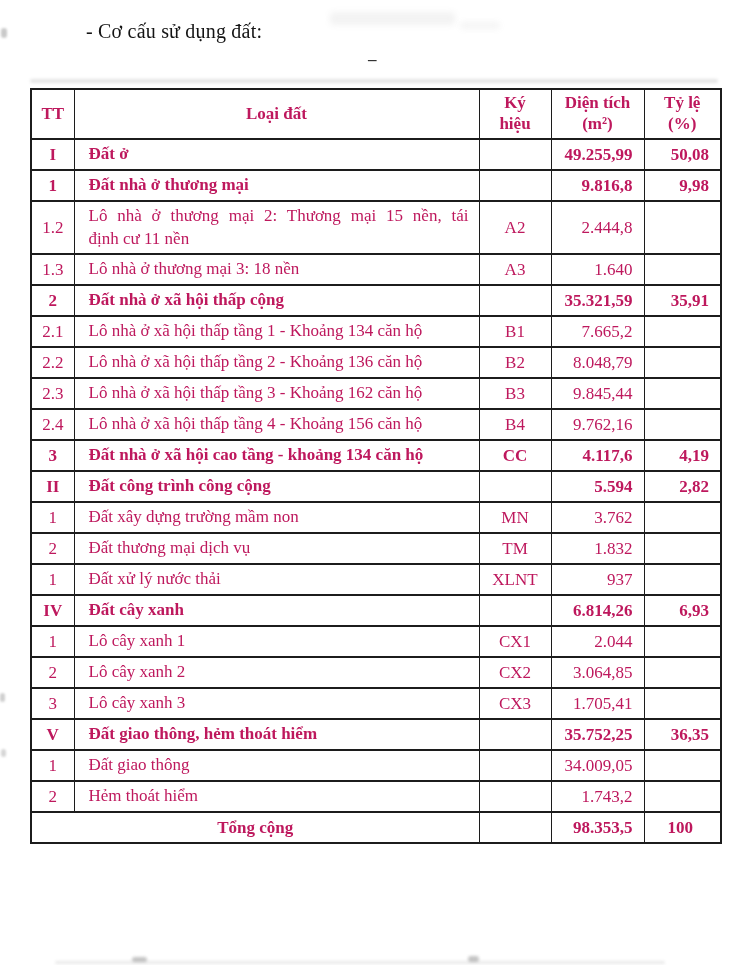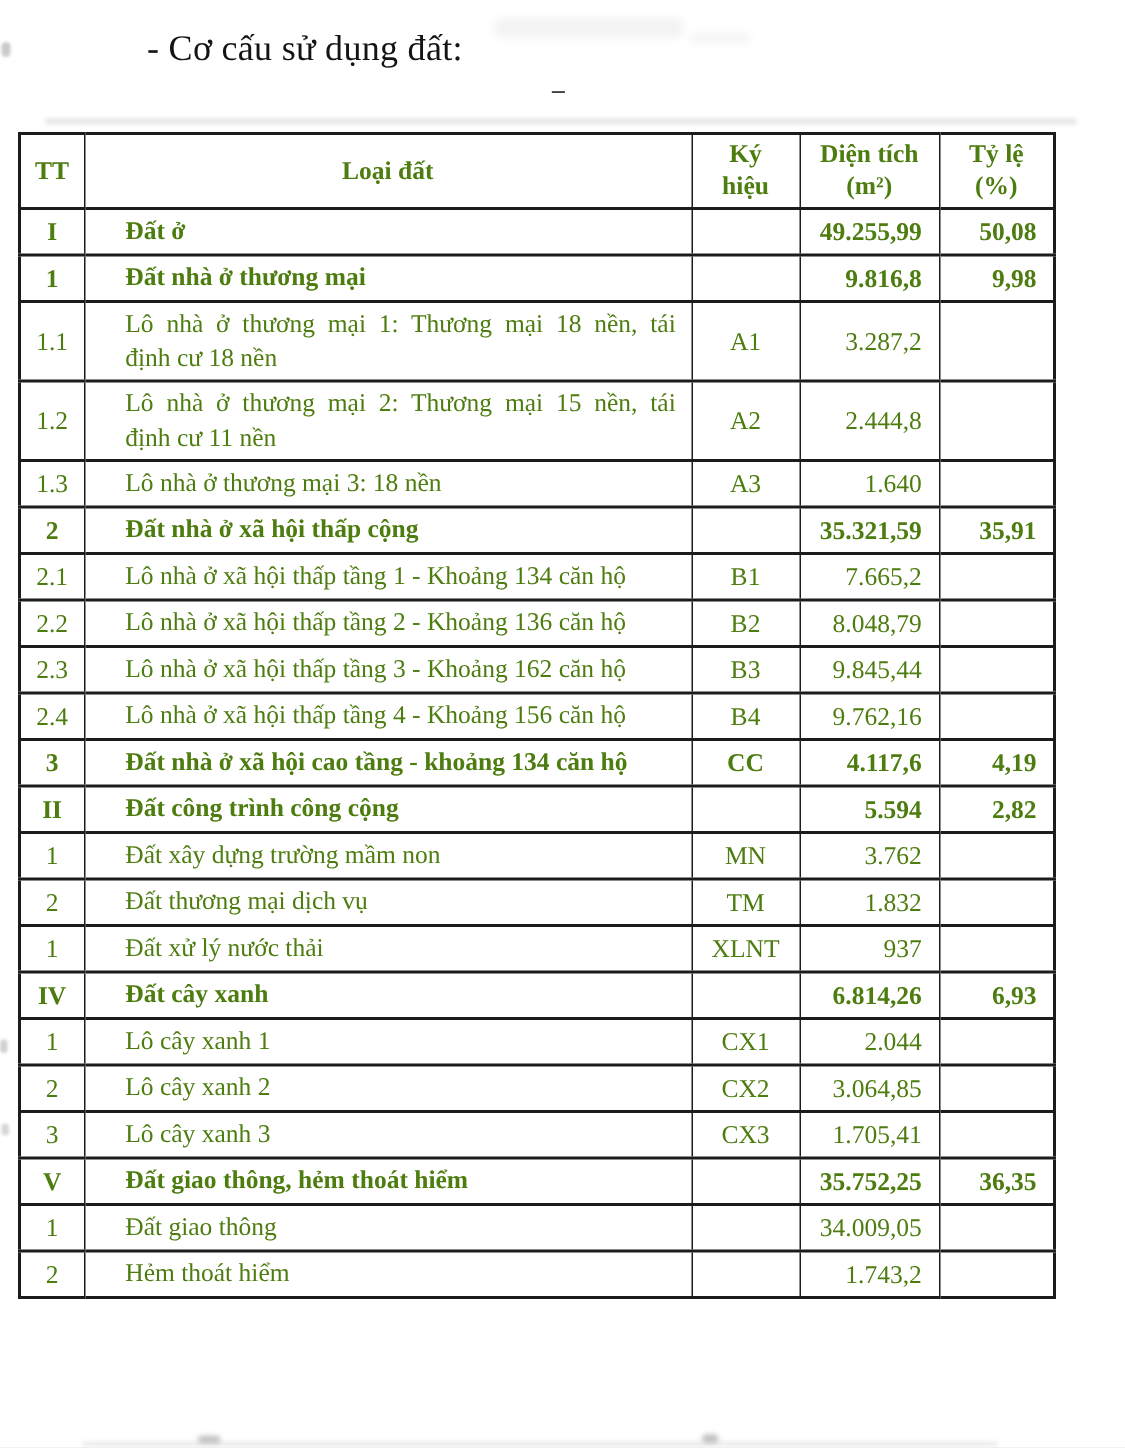--- a/index.html
+++ b/index.html
@@ -5,61 +5,61 @@
   html,body{margin:0;padding:0;background:#e8e8e8;}
   .page{
     position:relative;
     width:750px;height:965px;
     background:#ffffff;
     overflow:hidden;
     font-family:"Liberation Serif","DejaVu Serif",serif;
     color:#141414;
   }
   .doc-title{
-    position:absolute;left:98px;top:20px;
-    font-size:24px;letter-spacing:.2px;
+    position:absolute;left:86px;top:20px;
+    font-size:20px;letter-spacing:.2px;
   }
   .page-dash{
     position:absolute;left:368px;top:50px;
     font-size:17px;font-weight:bold;color:#333;
   }
   
   .artifact{position:absolute;background:#8a8a8a;border-radius:3px;pointer-events:none;}
   .a-ghost1{left:330px;top:12px;width:125px;height:13px;opacity:.10;filter:blur(3px);}
   .a-ghost2{left:460px;top:22px;width:40px;height:7px;opacity:.09;filter:blur(3px);}
   .a-band{left:30px;top:79px;width:688px;height:4px;opacity:.22;filter:blur(1.5px);}
   .a-edge1{left:1px;top:28px;width:6px;height:10px;opacity:.45;filter:blur(1px);}
   .a-edge2{left:0px;top:693px;width:5px;height:9px;opacity:.4;filter:blur(1px);}
   .a-edge3{left:1px;top:749px;width:5px;height:8px;opacity:.35;filter:blur(1px);}
   .a-bot1{left:132px;top:957px;width:15px;height:5px;opacity:.5;filter:blur(1.6px);}
   .a-bot2{left:468px;top:956px;width:11px;height:6px;opacity:.5;filter:blur(1.6px);}
   .a-bot3{left:55px;top:961px;width:610px;height:3px;opacity:.18;filter:blur(1.5px);}
 
   table.land{
-    position:absolute;left:12px;top:88px;
+    position:absolute;left:30px;top:88px;
     width:690px;table-layout:fixed;border-collapse:collapse;
-    font-size:17px;color:#4d7c0f;
+    font-size:17px;color:#be185d;
     border:2px solid #1c1c1c;
   }
   .land th,.land td{
     border-left:1.5px solid #1c1c1c;
     border-right:1.5px solid #1c1c1c;
     border-top:2px solid #1c1c1c;
     border-bottom:2px solid #1c1c1c;
     vertical-align:middle;
     padding:0;
     overflow:hidden;
   }
   .land th{font-weight:bold;text-align:center;line-height:1.22;font-size:17px;}
   tr.h-head{height:50px;}
   tr.h-single{height:31px;}
   tr.h-tall{height:53px;}
   tr.bold{font-weight:bold;}
   td.tt{text-align:center;}
-  td.label{text-align:left;padding:1px 10px 1px 27px;line-height:1.35;}
+  td.label{text-align:left;padding:1px 10px 1px 14px;line-height:1.35;}
   td.label .just-line{text-align:justify;text-align-last:justify;white-space:nowrap;}
   td.label .last-line{text-align:left;}
   td.symbol{text-align:center;}
   td.area{text-align:right;padding-right:11px;}
   td.ratio{text-align:right;padding-right:11px;}
   td.total-label{text-align:center;font-weight:bold;padding:1px 4px;}
   tr.total td.ratio{text-align:center;padding-right:4px;}
 </style>
 </head>
 <body>
@@ -114,30 +114,20 @@
           <td class="ratio">50,08</td>
         </tr>
         <tr class="h-single bold">
           <td class="tt">1</td>
           <td class="label">Đất nhà ở thương mại</td>
           <td class="symbol"></td>
           <td class="area">9.816,8</td>
           <td class="ratio">9,98</td>
         </tr>
         <tr class="h-tall">
-          <td class="tt">1.1</td>
-          <td class="label">
-            <div class="just-line">Lô nhà ở thương mại 1: Thương mại 18 nền, tái</div>
-            <div class="last-line">định cư 18 nền</div>
-          </td>
-          <td class="symbol">A1</td>
-          <td class="area">3.287,2</td>
-          <td class="ratio"></td>
-        </tr>
-        <tr class="h-tall">
           <td class="tt">1.2</td>
           <td class="label">
             <div class="just-line">Lô nhà ở thương mại 2: Thương mại 15 nền, tái</div>
             <div class="last-line">định cư 11 nền</div>
           </td>
           <td class="symbol">A2</td>
           <td class="area">2.444,8</td>
           <td class="ratio"></td>
         </tr>
         <tr class="h-single">
@@ -259,16 +249,22 @@
           <td class="area">34.009,05</td>
           <td class="ratio"></td>
         </tr>
         <tr class="h-single">
           <td class="tt">2</td>
           <td class="label">Hẻm thoát hiểm</td>
           <td class="symbol"></td>
           <td class="area">1.743,2</td>
           <td class="ratio"></td>
         </tr>
+        <tr class="h-single bold total">
+          <td class="total-label" colspan="2">Tổng cộng</td>
+          <td class="symbol"></td>
+          <td class="area">98.353,5</td>
+          <td class="ratio">100</td>
+        </tr>
       </tbody>
   </table>
 
 </div>
 
 </body></html>

